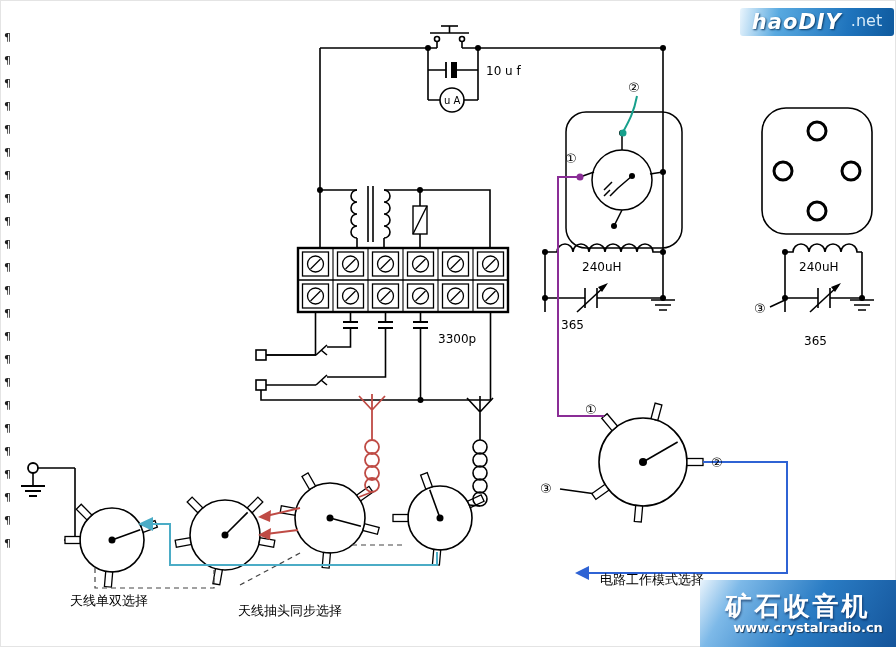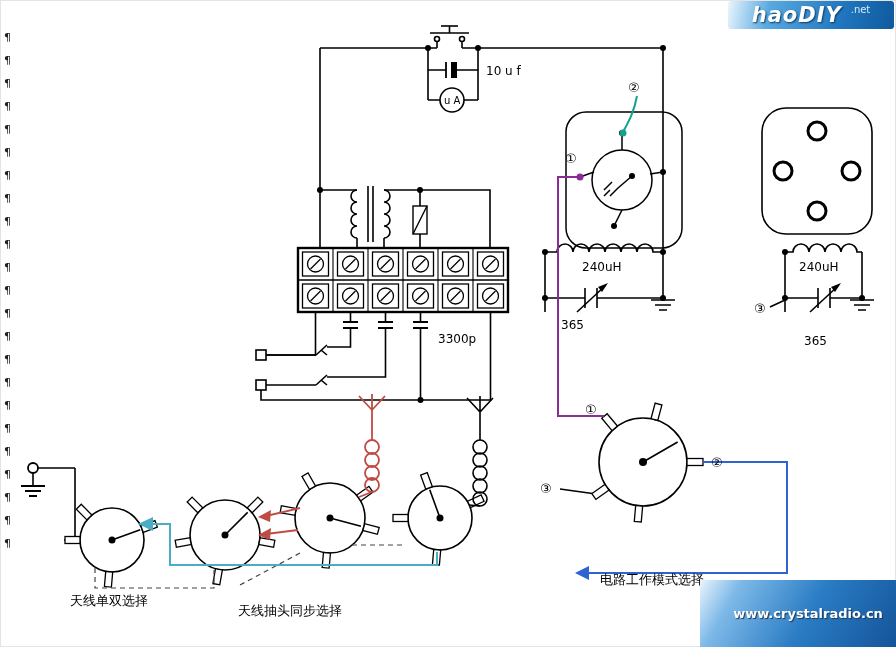--- a/index.html
+++ b/index.html
@@ -12,27 +12,27 @@
     position:absolute;left:4px;top:26px;font-size:11px;line-height:23px;
     white-space:pre;color:#222;user-select:none;
   }
   svg.schematic{position:absolute;left:0;top:0;}
   svg text{font-family:"DejaVu Sans",sans-serif;fill:#000;}
   .lbl{font-size:12px;}
   .lbl-cn{font-size:13px;}
   .pin-lbl{font-size:13px;}
   .meter-lbl{font-size:10px;}
   .logo-top{
-    position:absolute;top:1px;right:2px;width:166px;height:28px;border-radius:3px;
+    position:absolute;top:8px;right:2px;width:154px;height:28px;border-radius:3px;
     background:linear-gradient(100deg,#eaf5fd 0%,#58a9e0 25%,#1f74bd 70%,#0f5a9e 100%);
     display:flex;align-items:center;justify-content:center;cursor:pointer;
   }
   .logo-main{font-style:italic;font-weight:bold;font-size:21px;color:#fff;
     text-shadow:1px 1px 2px #0a3a66;letter-spacing:1px;}
-  .logo-suffix{font-size:10px;color:#d7ebf9;margin-left:9px;align-self:flex-start;margin-top:3px;}
+  .logo-suffix{font-size:16px;color:#d7ebf9;margin-left:9px;align-self:flex-start;margin-top:3px;}
   .banner-bottom{
     position:absolute;right:0;bottom:0;width:196px;height:67px;
     background:linear-gradient(120deg,#eaf4fc 0%,#7db9e8 18%,#2a7cc4 55%,#14549a 100%);
     display:flex;flex-direction:column;align-items:center;justify-content:center;cursor:pointer;
   }
   .banner-title{font-size:26px;font-weight:bold;color:#fff;letter-spacing:3px;
     text-shadow:1px 2px 2px rgba(0,20,60,.5);line-height:1.1;}
   .banner-url{font-size:13px;font-weight:bold;color:#fff;text-shadow:1px 1px 1px #1a3a5c;margin-left:20px;}
 </style>
 </head>
@@ -427,14 +427,15 @@
   <text class="lbl-cn" x="238" y="615">天线抽头同步选择</text>
   <text class="lbl-cn" x="600" y="584">电路工作模式选择</text>
 </svg>
 
 <div class="logo-top">
   <span class="logo-main">haoDIY</span>
   <span class="logo-suffix">.net</span>
 </div>
 
 <div class="banner-bottom">
+  <div class="banner-title">矿石收音机</div>
   <div class="banner-url">www.crystalradio.cn</div>
 </div>
 
 </body></html>

